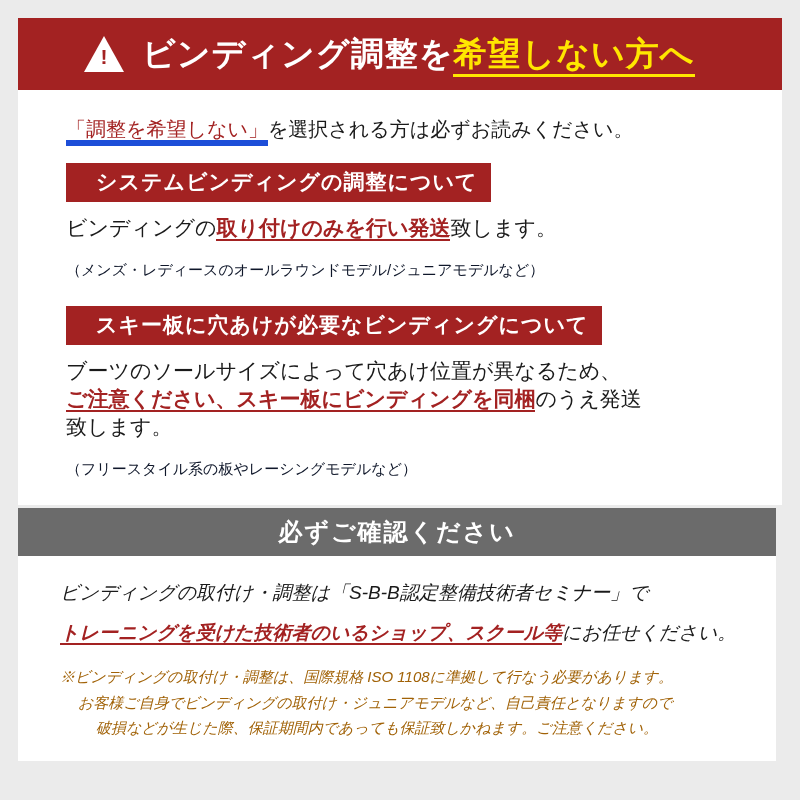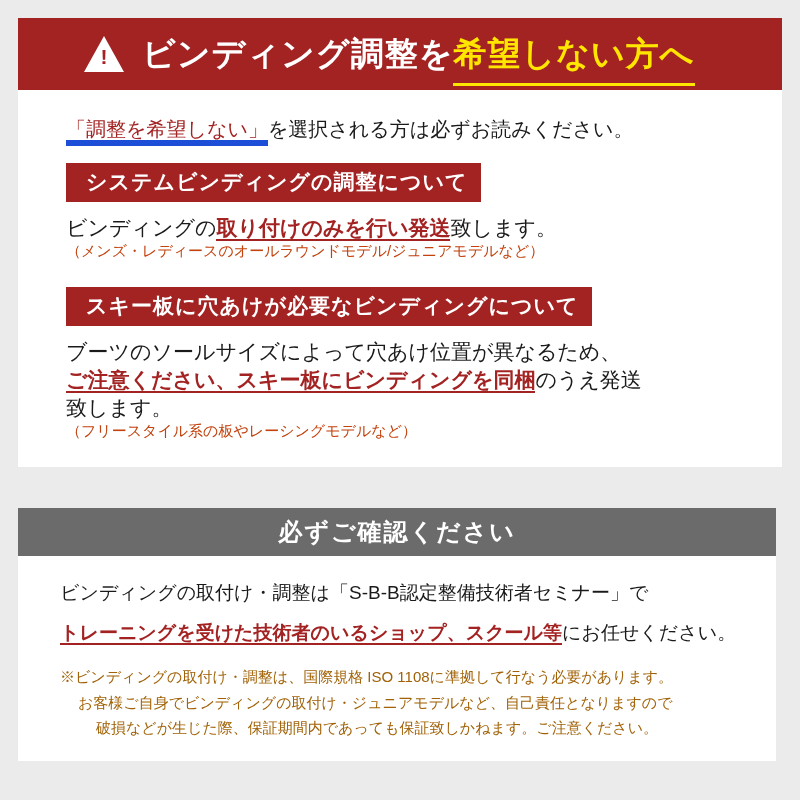--- a/index.html
+++ b/index.html
@@ -67,21 +67,21 @@
   .banner-title {
     color: #ffffff;
     font-size: 33px;
     font-weight: bold;
     letter-spacing: 1px;
     white-space: nowrap;
   }
   .banner-title .hl {
     color: #ffe600;
     border-bottom: 3px solid #ffe600;
-    padding-bottom: 11px;
+    padding-bottom: 2px;
   }
 
   .card1-body {
     padding: 22px 34px 26px 34px;
   }
   .lead {
     font-size: 20px;
     color: #1a1a1a;
     margin: 4px 0 20px 14px;
     white-space: nowrap;
@@ -89,42 +89,42 @@
   .lead .q {
     color: #a32222;
     border-bottom: 6px solid #1d4ed8;
   }
   .sec-head {
     background: #a32222;
     color: #ffffff;
     font-size: 21px;
     font-weight: bold;
     display: inline-block;
-    padding: 5px 14px 6px 20px;
+    padding: 5px 14px 6px 30px;
     margin: 0 0 0 14px;
     letter-spacing: 1px;
     white-space: nowrap;
   }
   .sec-body {
     margin: 12px 0 0 14px;
   }
   .line-big {
     font-size: 21px;
     color: #1a1a1a;
     white-space: nowrap;
   }
   .line-big .u {
     color: #a32222;
     font-weight: bold;
     border-bottom: 2px solid #a32222;
   }
   .line-small {
     font-size: 15px;
-    color: #c2410c;
-    margin-top: 0;
+    color: #0f172a;
+    margin-top: 19px;
     white-space: nowrap;
   }
   .gap {
     height: 26px;
   }
 
   
   .card2 {
     position: absolute;
     left: 18px;
@@ -141,20 +141,21 @@
     justify-content: center;
   }
   .gray-bar-title {
     color: #ffffff;
     font-size: 24px;
     font-weight: bold;
     letter-spacing: 2px;
   }
   .card2-body {
     padding: 24px 34px 20px 34px;
+    font-style: italic;
   }
   .c2-line1 {
     font-size: 19px;
     color: #1a1a1a;
     margin: 0 0 14px 8px;
     white-space: nowrap;
   }
   .c2-line2 {
     font-size: 19px;
     color: #1a1a1a;

